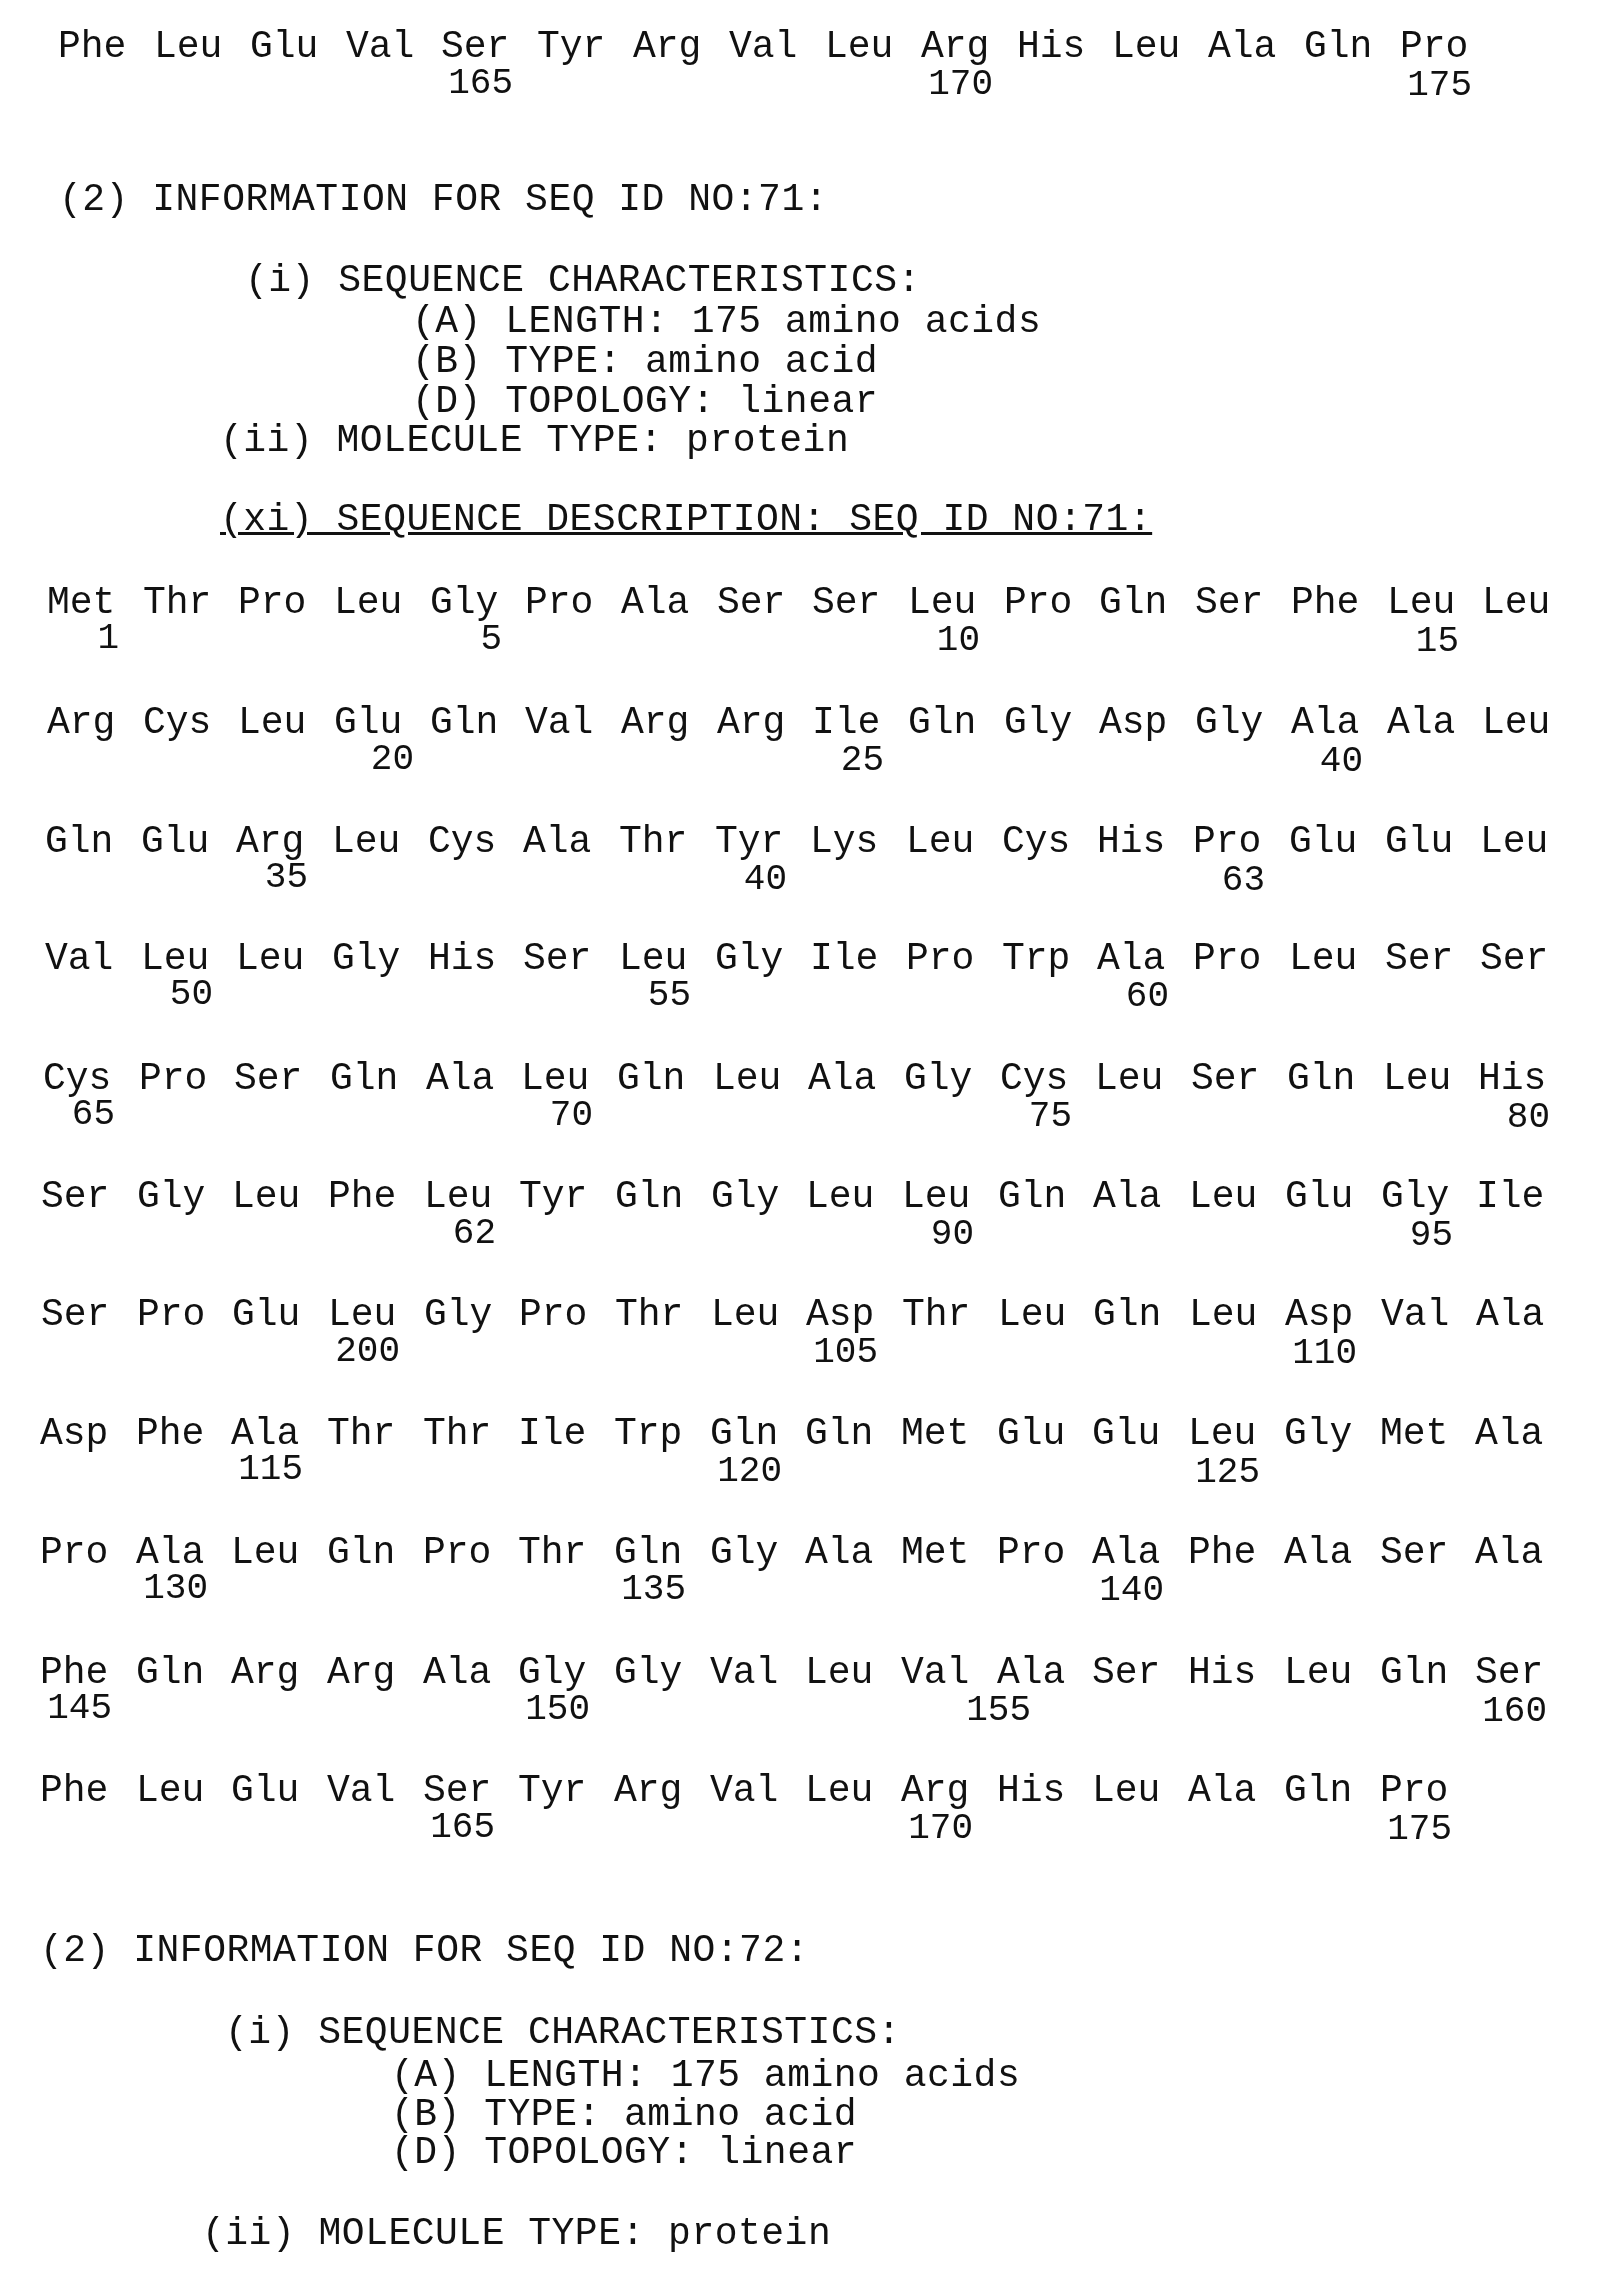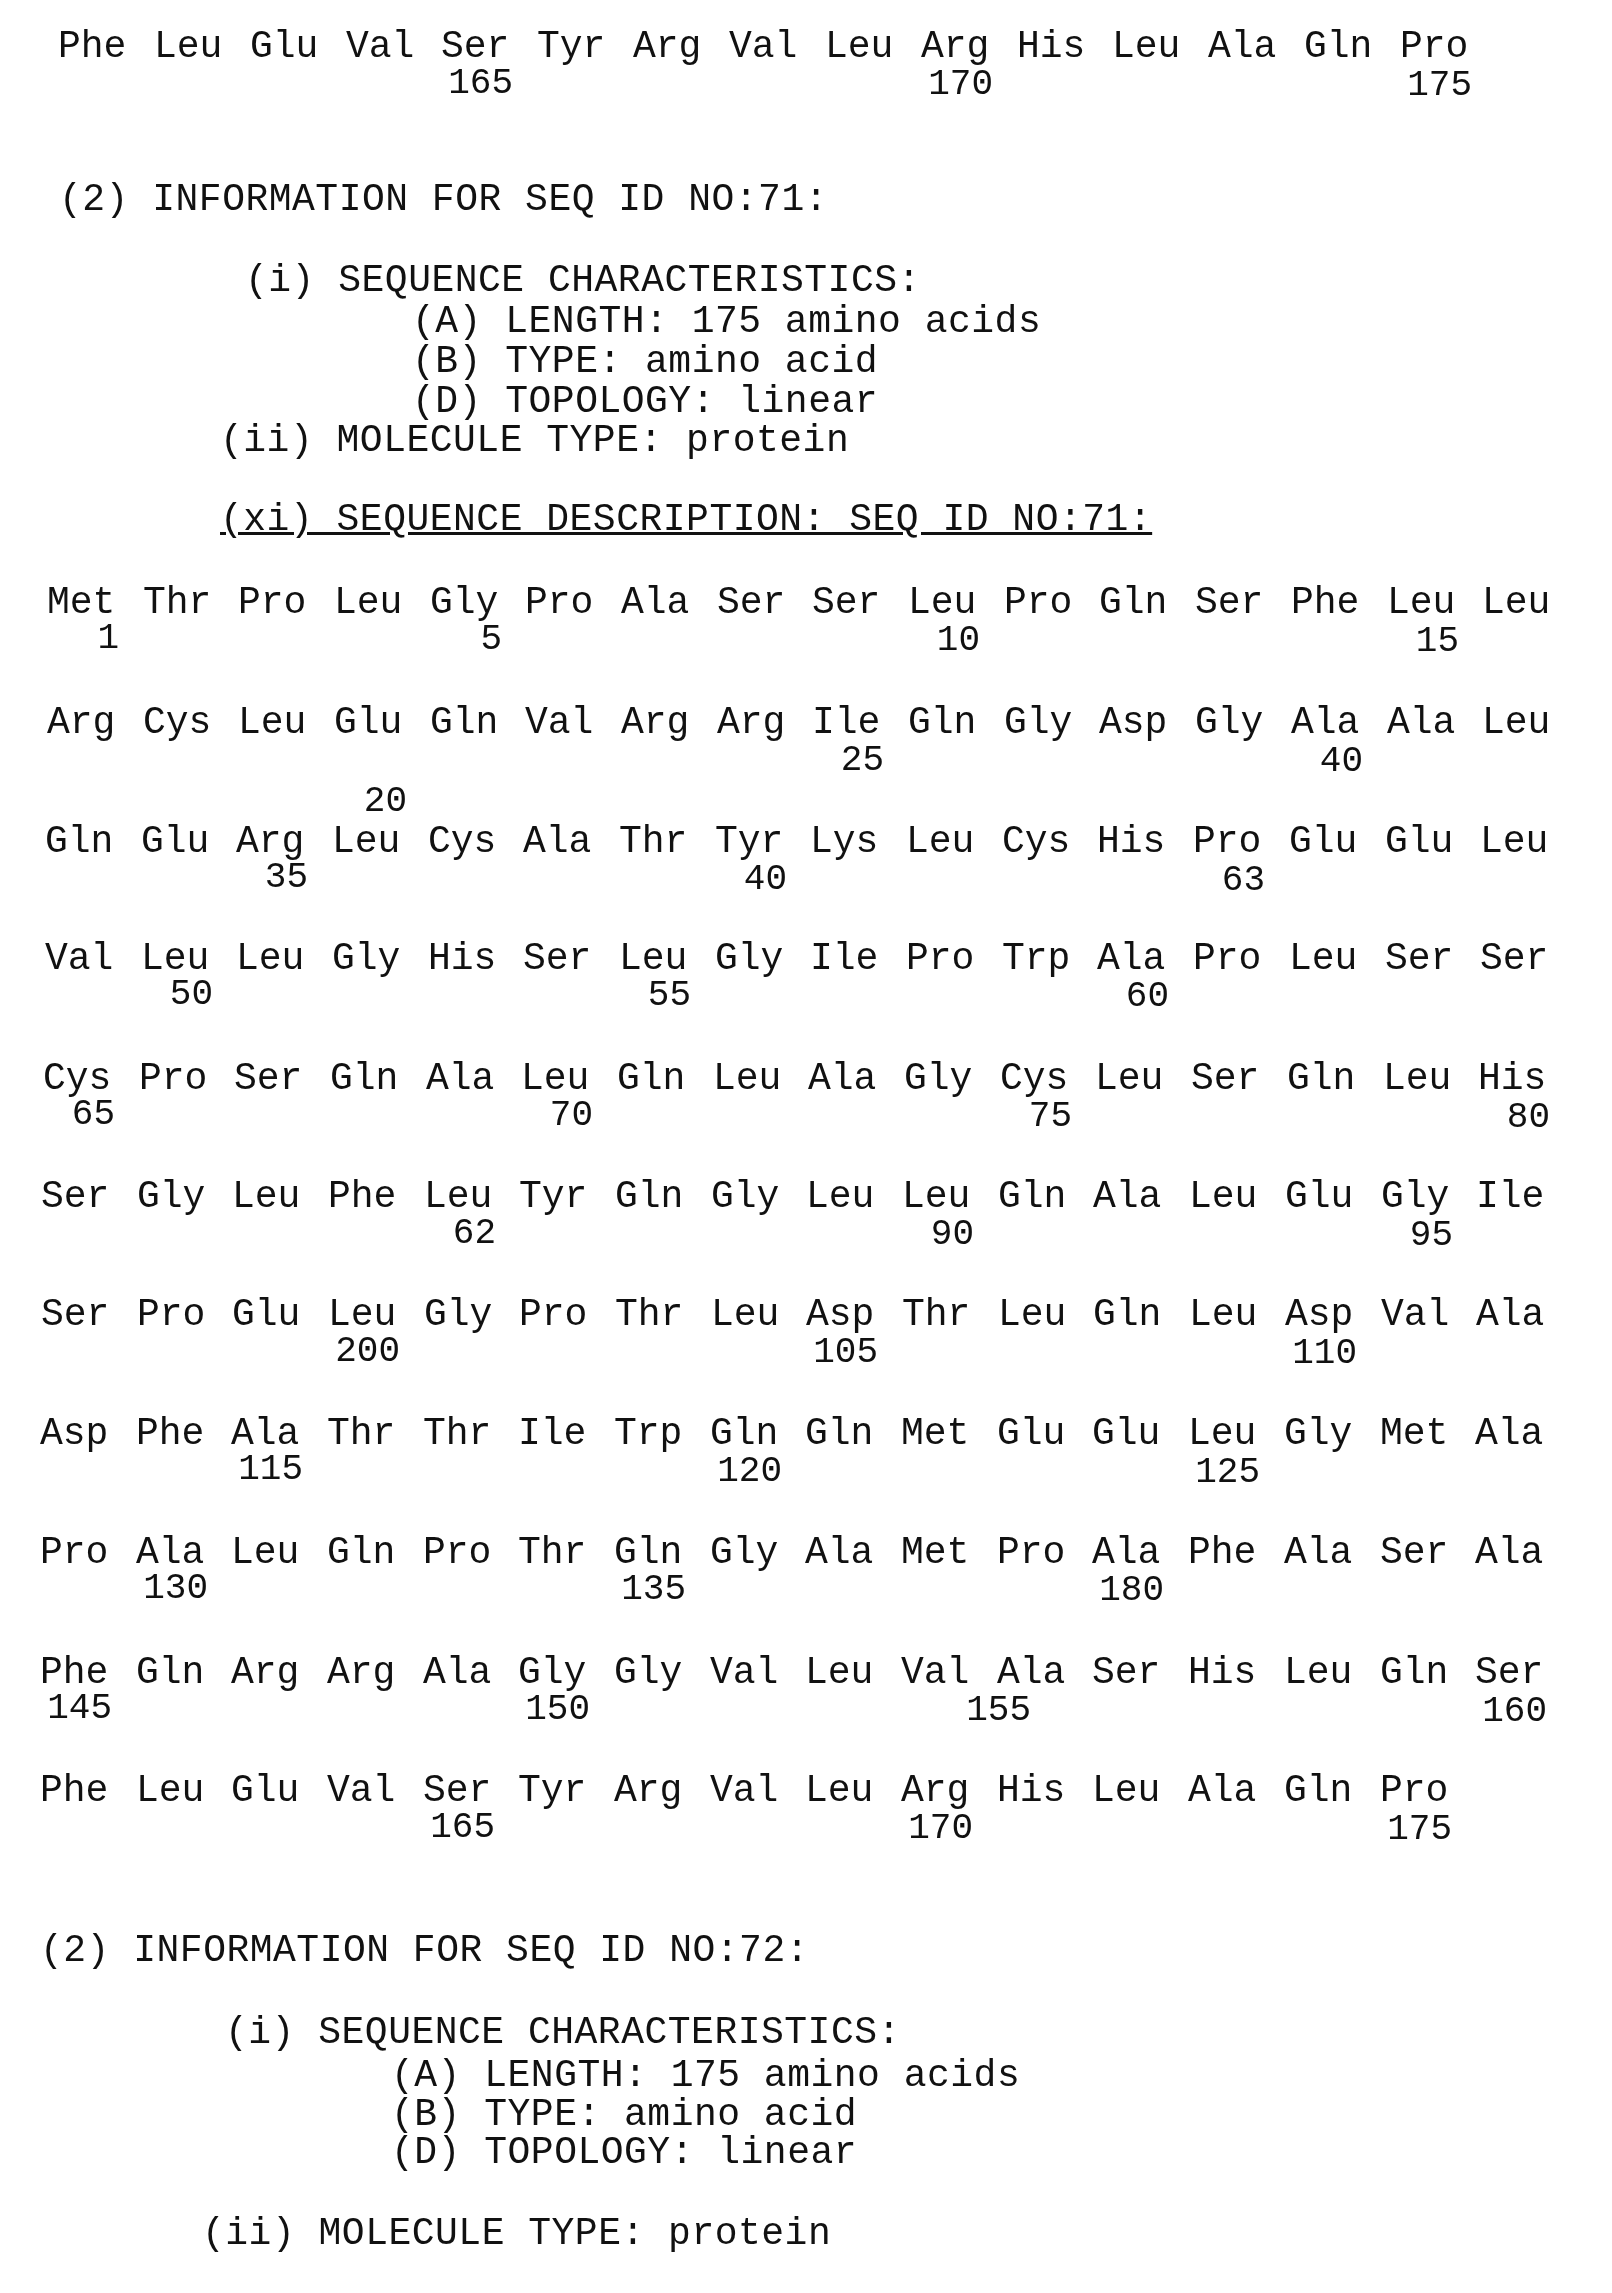--- a/index.html
+++ b/index.html
@@ -75,21 +75,21 @@
       <span class="tok" style="left: 574px;">Arg</span>
       <span class="tok" style="left: 670px;">Arg</span>
       <span class="tok" style="left: 765px;">Ile</span>
       <span class="tok" style="left: 861px;">Gln</span>
       <span class="tok" style="left: 957px;">Gly</span>
       <span class="tok" style="left: 1052px;">Asp</span>
       <span class="tok" style="left: 1148px;">Gly</span>
       <span class="tok" style="left: 1244px;">Ala</span>
       <span class="tok" style="left: 1340px;">Ala</span>
       <span class="tok" style="left: 1435px;">Leu</span>
-      <span class="num" style="left: 288px; top: 37px; margin-top: 42px;">20</span>
+      <span class="num" style="left: 295px; top: 37px;">20</span>
       <span class="num" style="left: 765px; top: 38px;">25</span>
       <span class="num" style="left: 1244px; top: 39px;">40</span>
     </div>
     <div class="seq-row" style="left: 45px; top: 822px;">
       <span class="tok" style="left: 0px;">Gln</span>
       <span class="tok" style="left: 96px;">Glu</span>
       <span class="tok" style="left: 191px;">Arg</span>
       <span class="tok" style="left: 287px;">Leu</span>
       <span class="tok" style="left: 383px;">Cys</span>
       <span class="tok" style="left: 478px;">Ala</span>
@@ -225,21 +225,21 @@
       <span class="tok" style="left: 765px;">Ala</span>
       <span class="tok" style="left: 861px;">Met</span>
       <span class="tok" style="left: 957px;">Pro</span>
       <span class="tok" style="left: 1052px;">Ala</span>
       <span class="tok" style="left: 1148px;">Phe</span>
       <span class="tok" style="left: 1244px;">Ala</span>
       <span class="tok" style="left: 1340px;">Ser</span>
       <span class="tok" style="left: 1435px;">Ala</span>
       <span class="num" style="left: 96px; top: 36px;">130</span>
       <span class="num" style="left: 574px; top: 37px;">135</span>
-      <span class="num" style="left: 1052px; top: 38px;">180</span>
+      <span class="num" style="left: 1052px; top: 38px;">140</span>
     </div>
     <div class="seq-row" style="left: 40px; top: 1653px;">
       <span class="tok" style="left: 0px;">Phe</span>
       <span class="tok" style="left: 96px;">Gln</span>
       <span class="tok" style="left: 191px;">Arg</span>
       <span class="tok" style="left: 287px;">Arg</span>
       <span class="tok" style="left: 383px;">Ala</span>
       <span class="tok" style="left: 478px;">Gly</span>
       <span class="tok" style="left: 574px;">Gly</span>
       <span class="tok" style="left: 670px;">Val</span>

